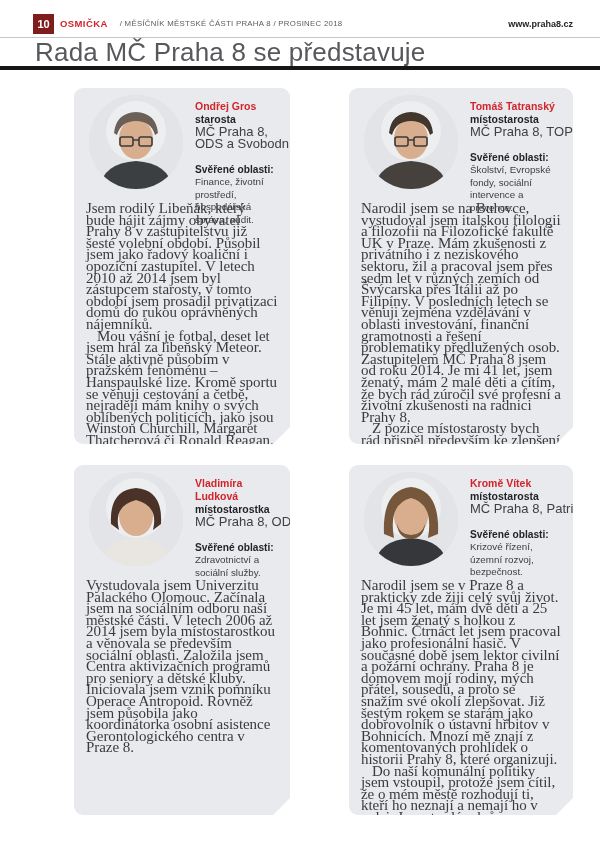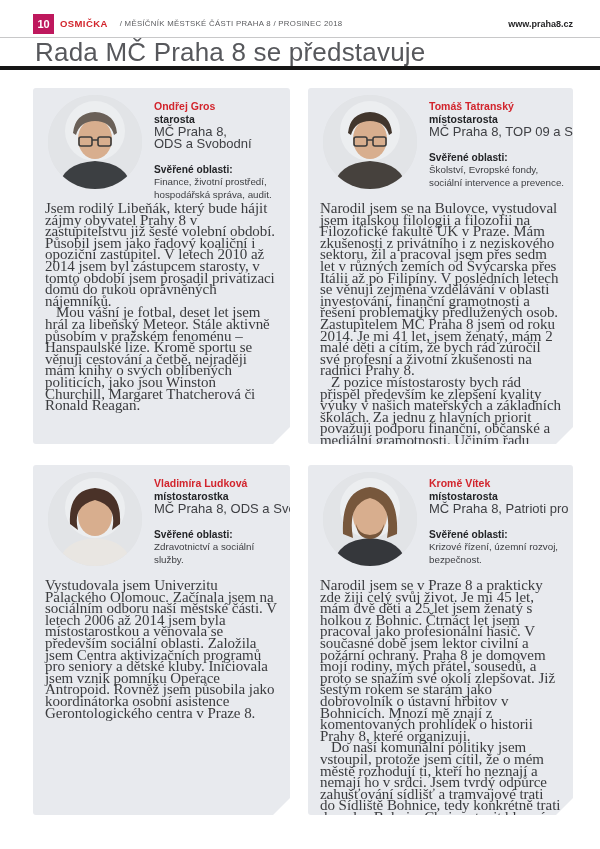--- a/index.html
+++ b/index.html
@@ -9,21 +9,21 @@
     background:#ffffff; overflow:hidden;
     font-family:"Liberation Sans", sans-serif;
     -webkit-font-smoothing:antialiased;
   }
   
   .masthead {
     position:absolute; top:13px; left:33px; right:27px; height:21px;
     display:flex; align-items:center;
   }
   .pagenum {
-    background:#be185d; color:#fff; font-weight:bold; font-size:11px;
+    background:#7f1d1d; color:#fff; font-weight:bold; font-size:11px;
     width:21px; height:20px; display:flex; align-items:center; justify-content:center;
     margin-right:6px;
   }
   .brand { color:#d2242c; font-weight:bold; font-size:9.5px; letter-spacing:.4px; margin-right:4px; }
   .meta  { color:#5a5b5e; font-size:7.8px; letter-spacing:.3px;padding-left:8px; }
   .website { margin-left:auto; color:#252527; font-weight:bold; font-size:9px; text-decoration:none; }
   .rule-thin  { position:absolute; top:37px; left:0; width:600px; height:1px; background:#c8c8c9; }
   .page-title {
     position:absolute; top:39px; left:35px;
     font-family:Liberation Sans, sans-serif;
@@ -34,21 +34,22 @@
 
   
   .cards {
     position:absolute; top:88px; left:33px; width:540px;
     display:grid; grid-template-columns:257px 265px; grid-template-rows:356px 350px;
     column-gap:18px; row-gap:21px;
   }
   .card {
     background:#e8eaee; position:relative;
     clip-path:polygon(0 0, 100% 0, 100% calc(100% - 17px), calc(100% - 17px) 100%, 0 100%);
-    border-radius:3px;
+    border-radius:9px;
+    margin-left:41px;
   }
   .card-header { display:flex; padding:7px 8px 6px 15px; height:112px; }
   .avatar {
     width:94px; height:94px; border-radius:50%; overflow:hidden; flex:0 0 94px;
     background:#dfe1e4;
   }
   .avatar svg { display:block; width:94px; height:94px; }
   .info { padding-top:5px; margin-left:12px; min-width:0; }
   .p-name { color:#d2242c; font-weight:bold; font-size:10.5px; line-height:13px; }
   .p-role { color:#232427; font-weight:bold; font-size:10.5px; line-height:13px; }

